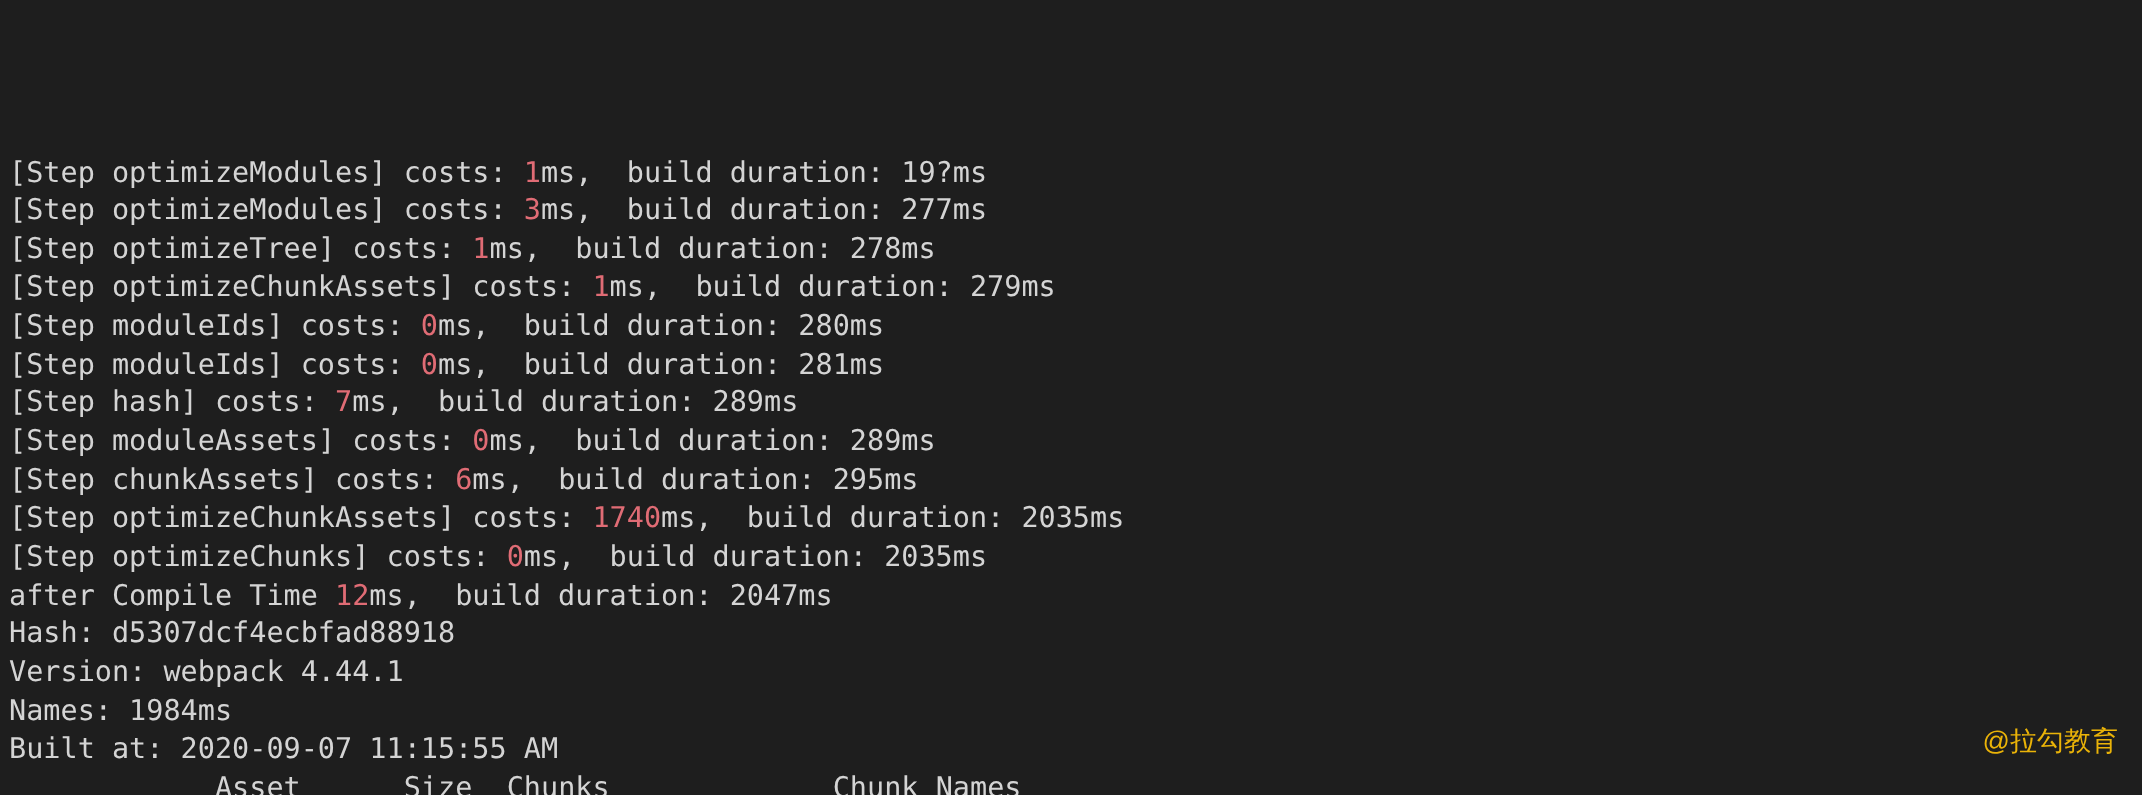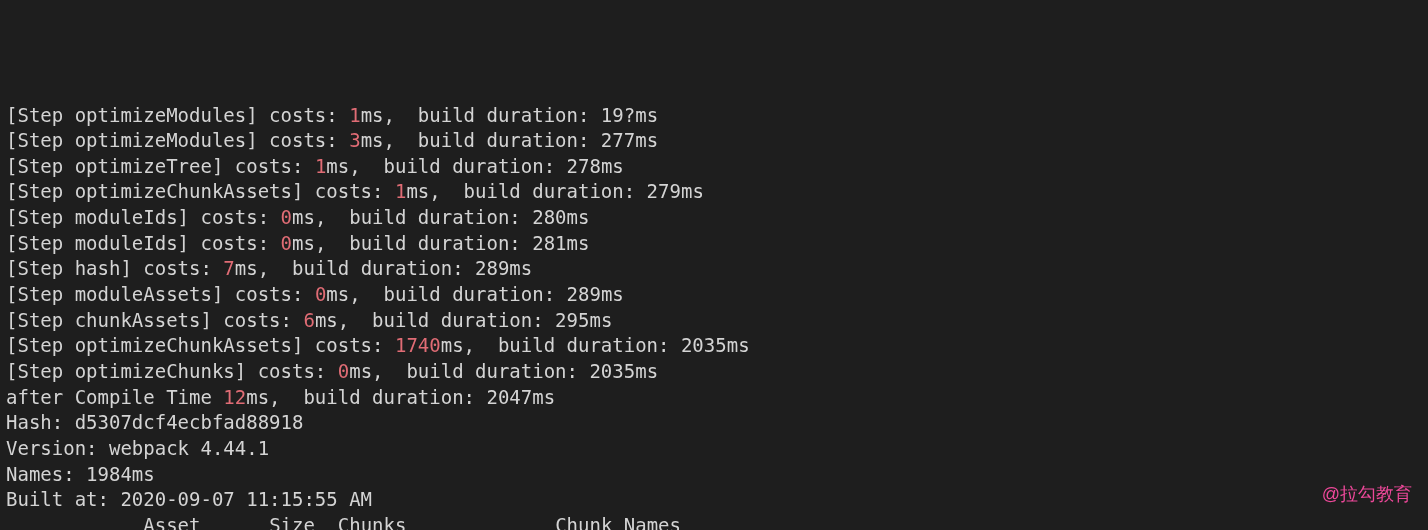--- a/index.html
+++ b/index.html
@@ -26,21 +26,21 @@
     .red {
       color: #e06c75;
     }
     .bold {
       font-weight: normal;
     }
     .watermark {
       position: absolute;
       bottom: 24px;
       right: 16px;
-      color: #ec4899;
+      color: #eab308;
       font-size: 18px;
       font-family: sans-serif;
     }
   </style>
 </head>
 <body>
 
 
 
 <div class="terminal"><span>[Step <span>optimizeModules</span>] costs: <span class="red">1</span>ms,  build duration: <span>19?</span>ms</span>

